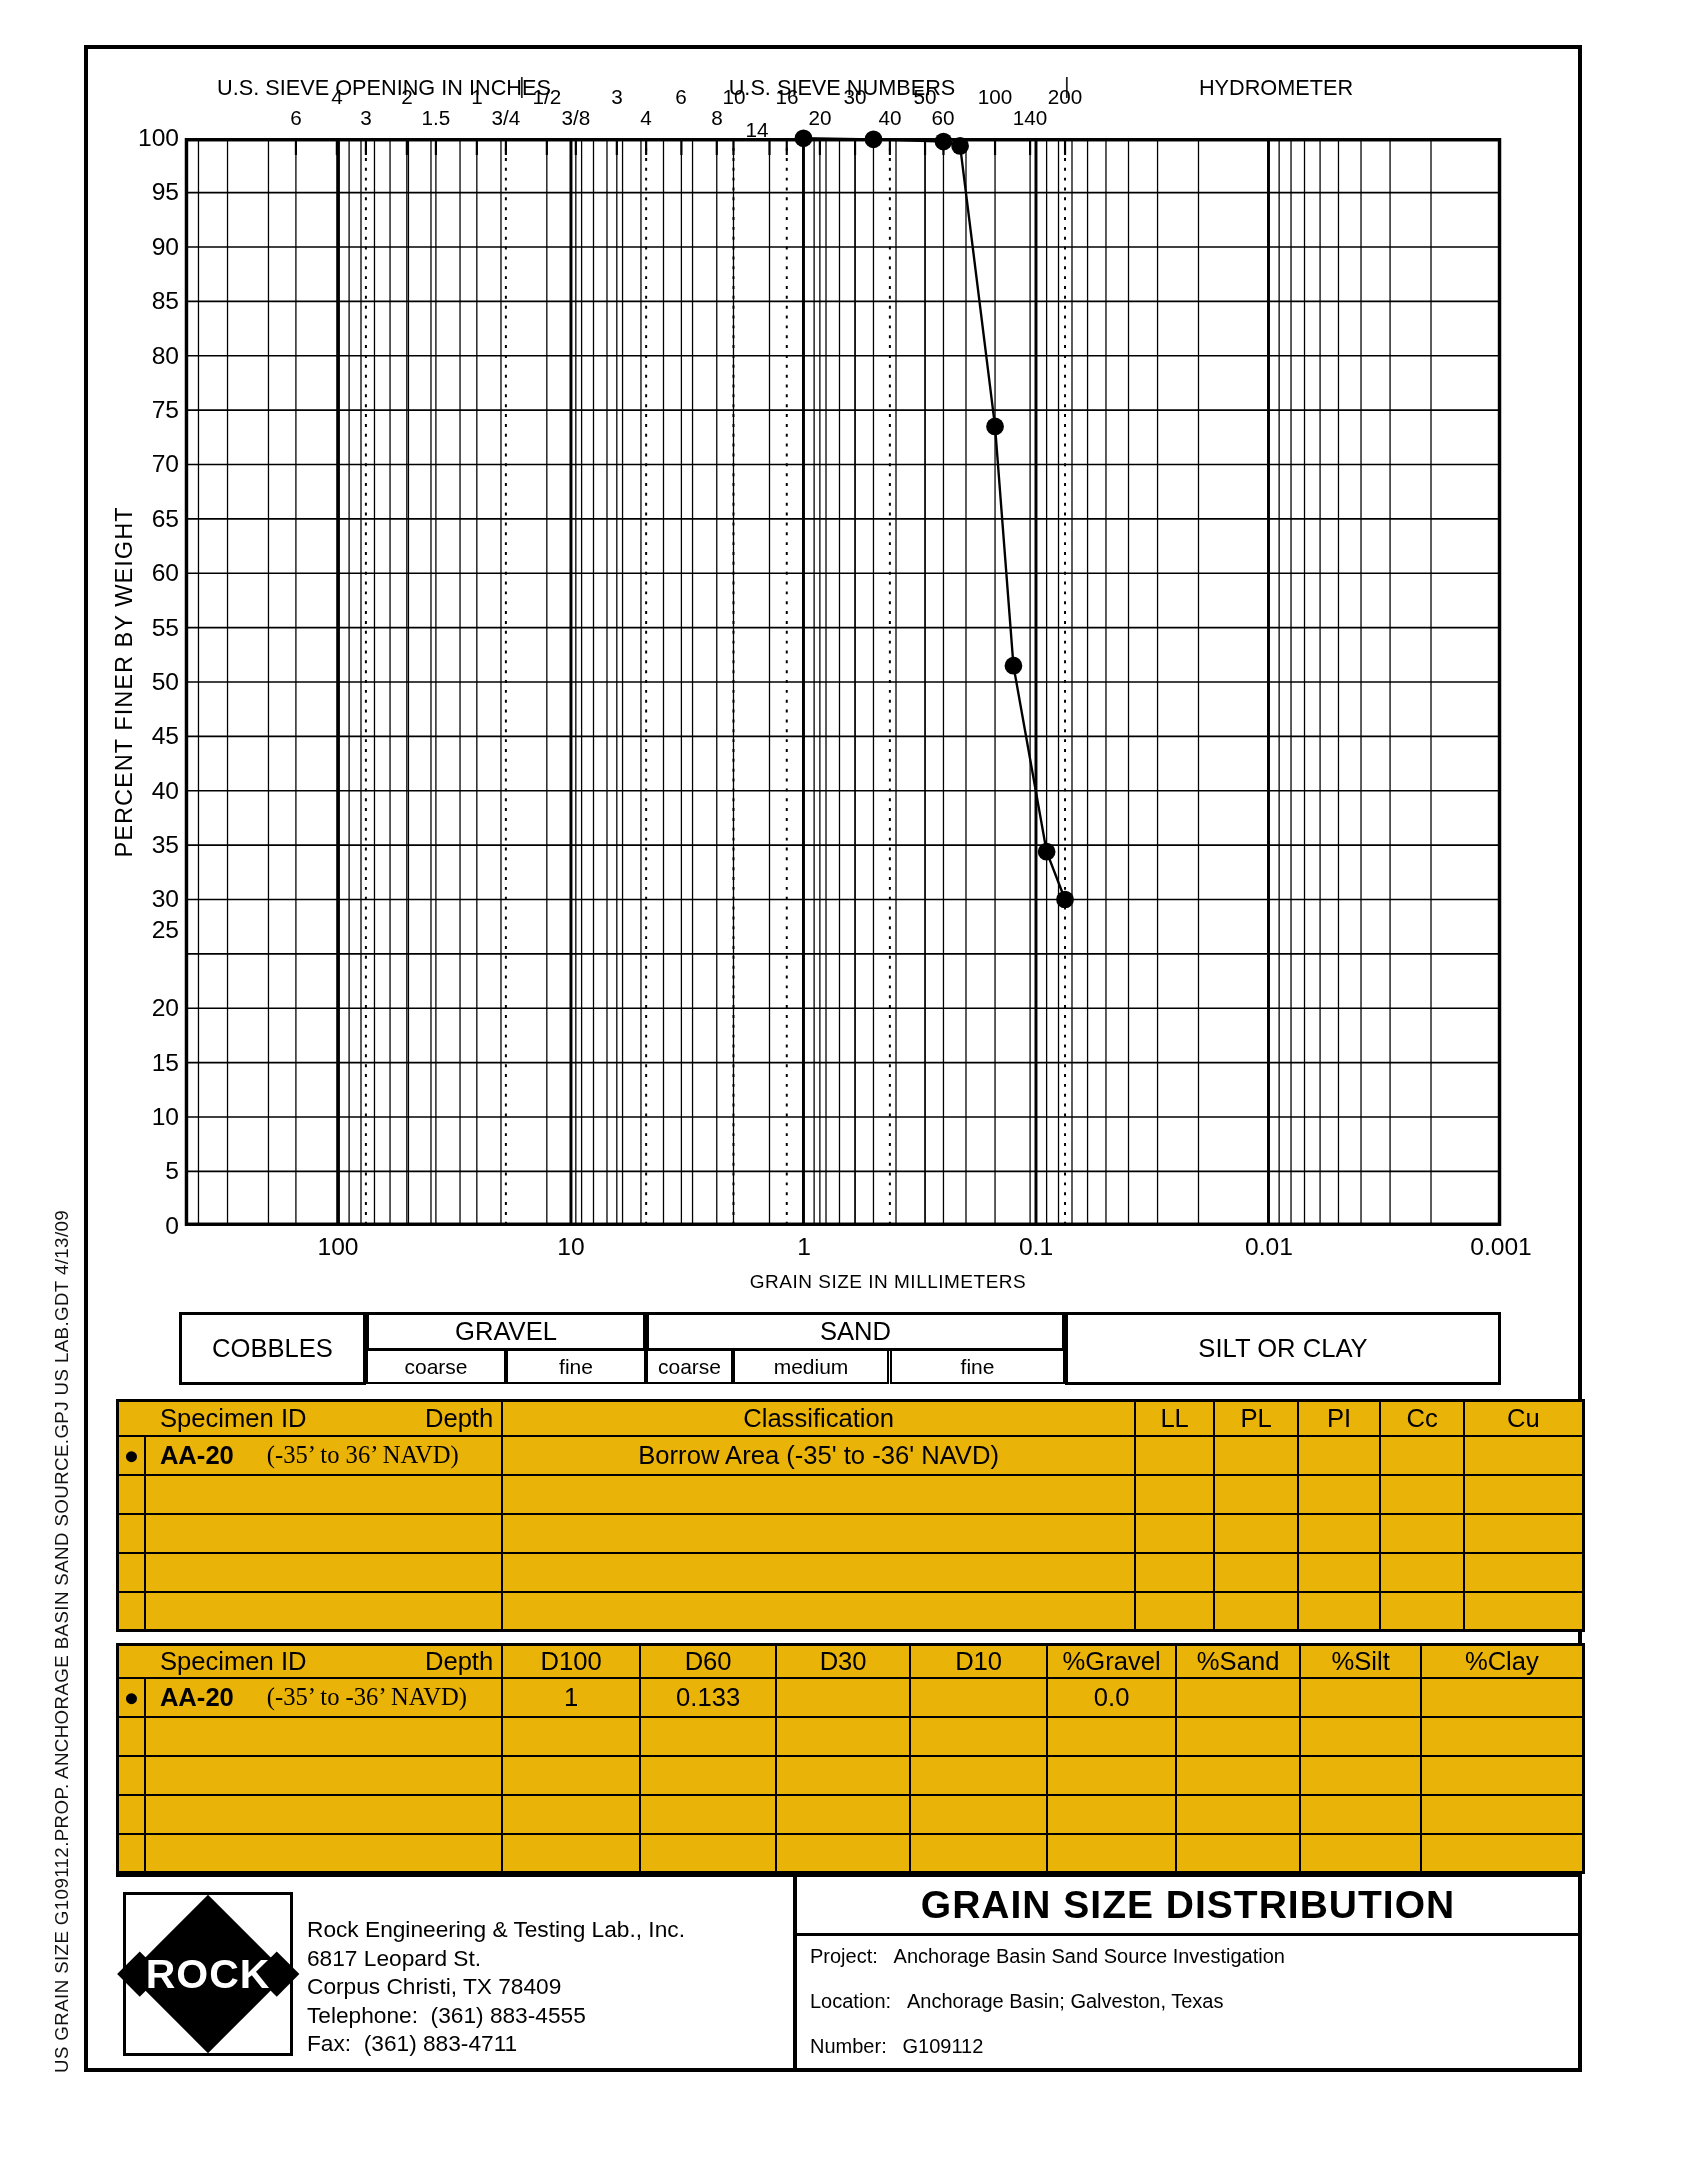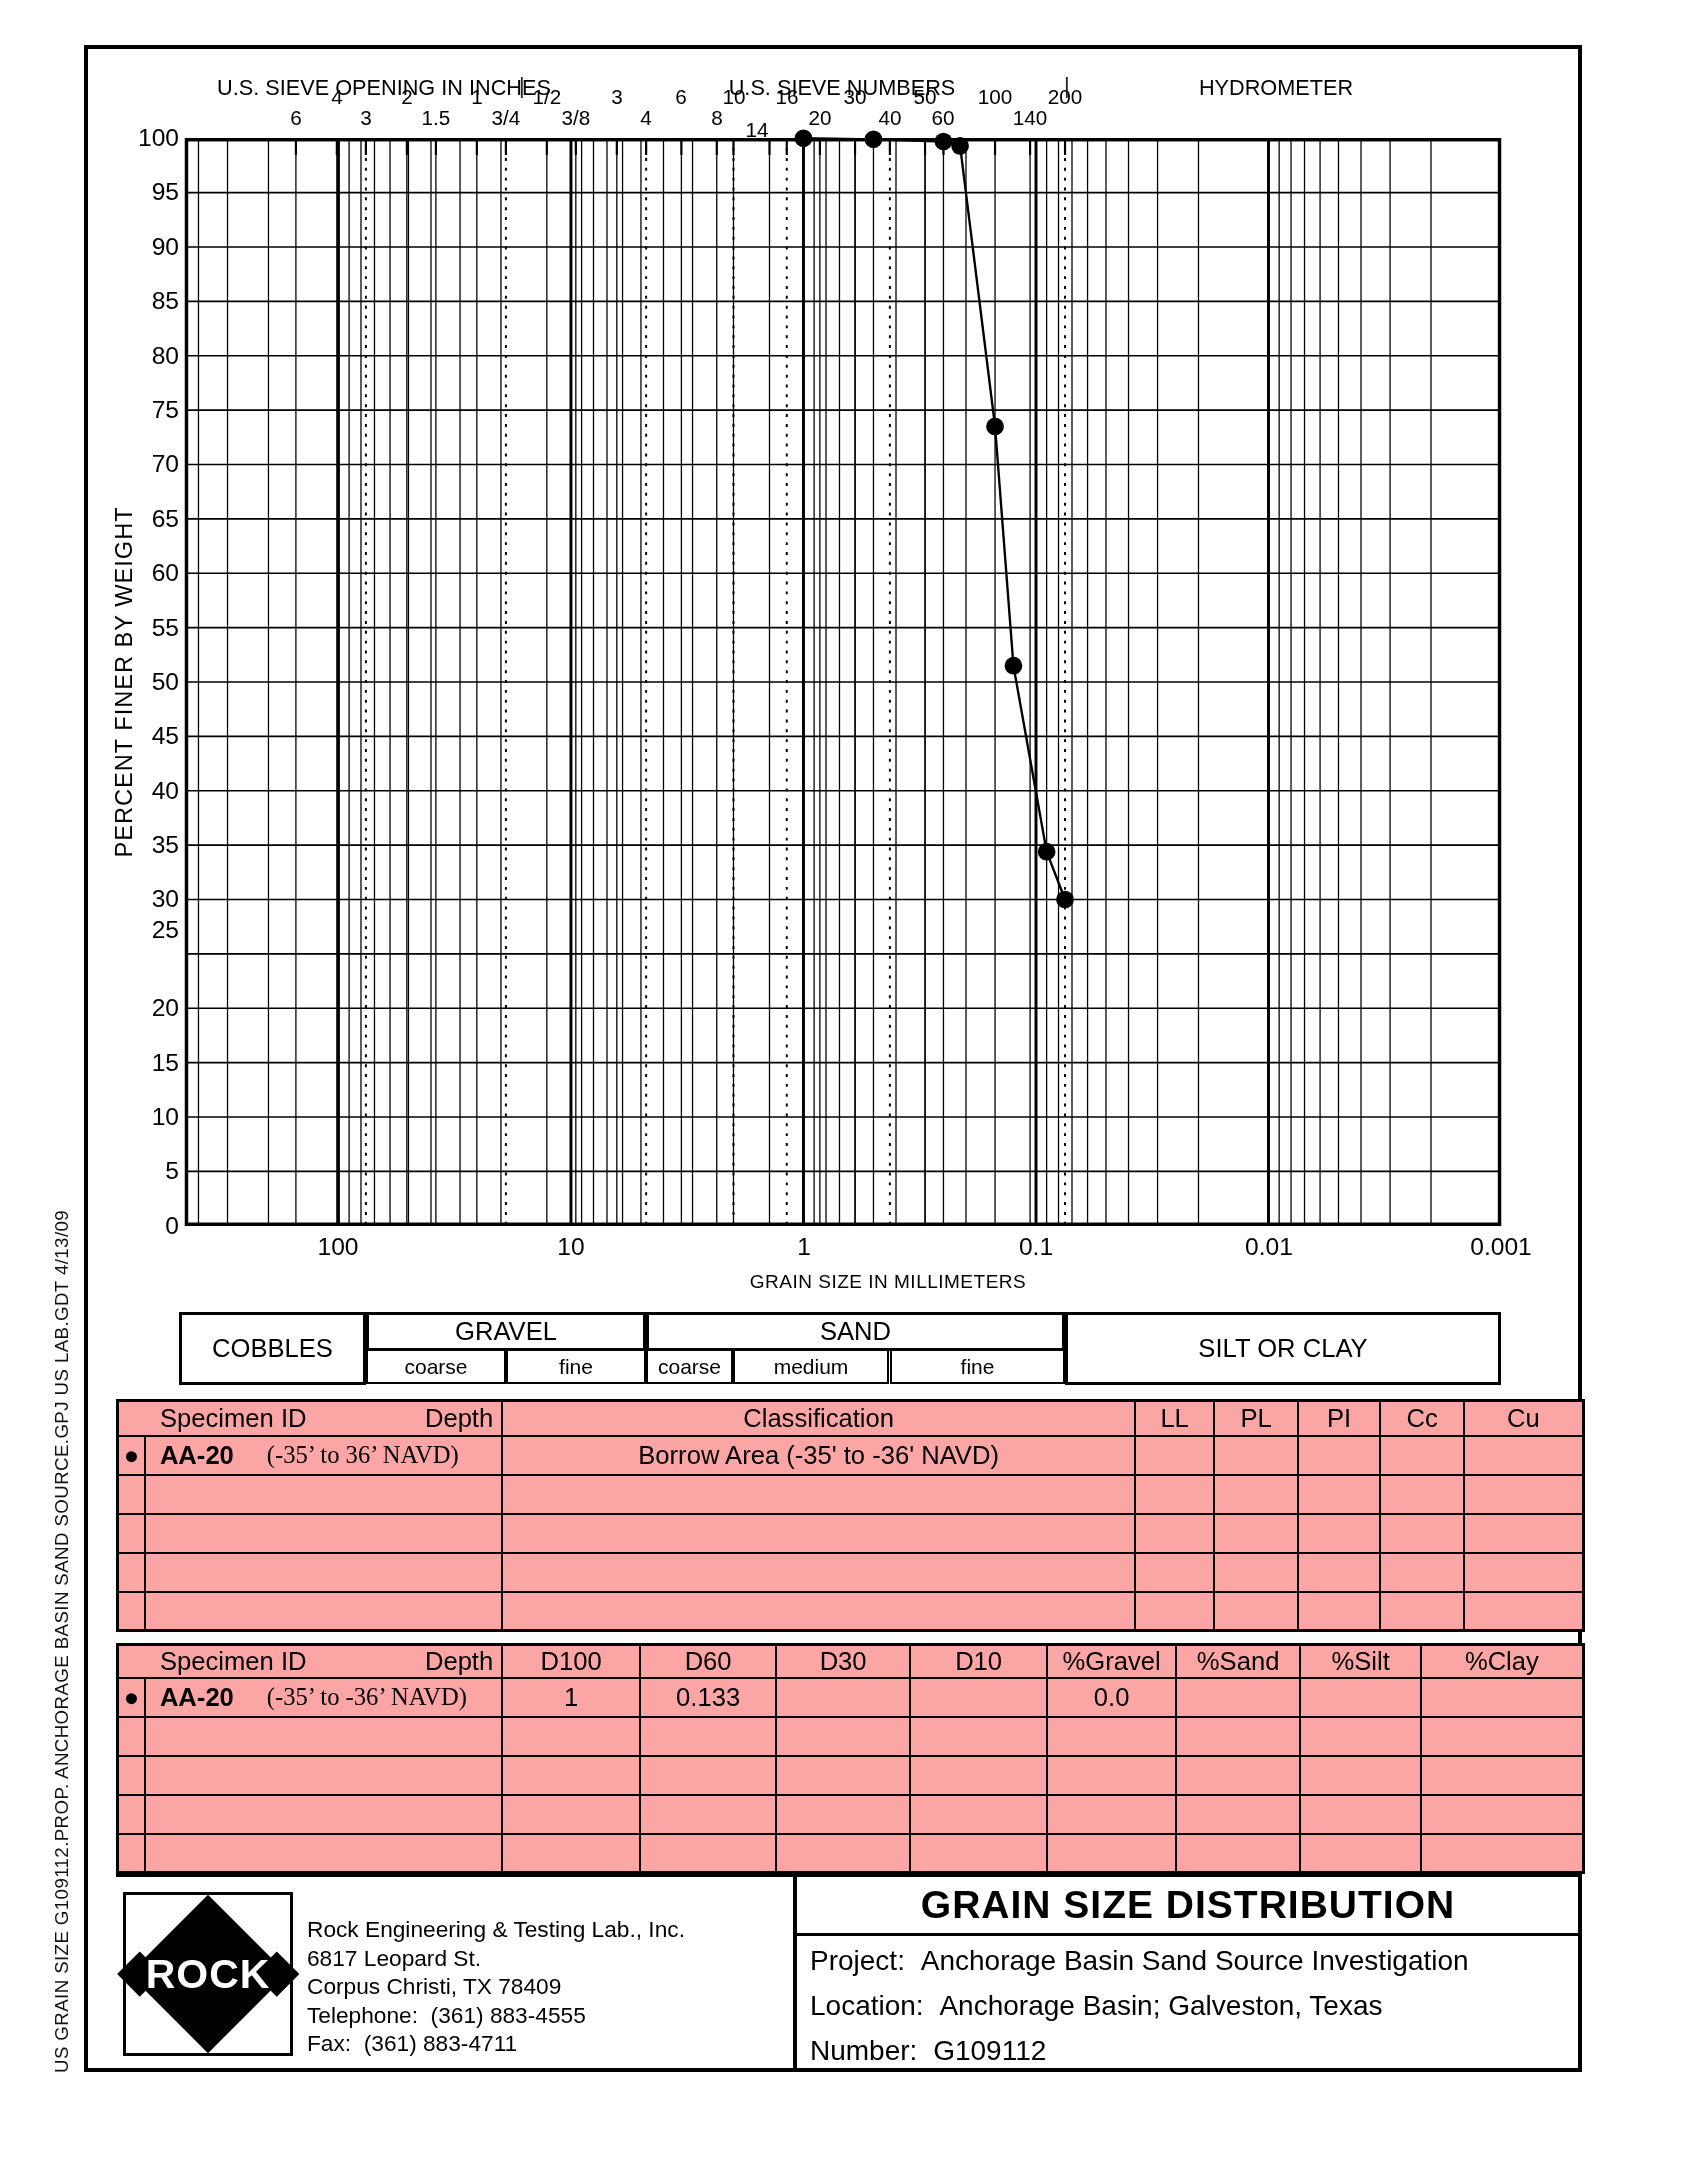--- a/index.html
+++ b/index.html
@@ -23,21 +23,21 @@
   .xtitle{left:843px;top:1271px;transform:translateX(-50%);font-size:19px;letter-spacing:0.5px;margin-left:45px;}
   #plot{left:185px;top:138px;overflow:visible;}
   
   #classbar{left:179px;top:1312px;width:1322px;height:73px;}
   .cb{position:absolute;box-sizing:border-box;border:3px solid #000;display:flex;
       align-items:center;justify-content:center;background:#fff;}
   .cb.sub{border-width:2px;font-size:21px;}
   .cb.grp{font-size:25.6px;}
   .cb.full{font-size:25.6px;}
   
-  table{position:absolute;border-collapse:collapse;table-layout:fixed;background:#fca5a5;}
+  table{position:absolute;border-collapse:collapse;table-layout:fixed;background:#eab308;}
   #t1{left:116px;top:1399px;width:1465px;}
   #t2{left:116px;top:1643px;width:1465px;}
   #t1 td,#t1 th,#t2 td,#t2 th{border:2px solid #000;padding:0;overflow:hidden;
       font-weight:normal;font-size:25.6px;vertical-align:middle;}
   #t1{border:3px solid #000;} #t2{border:3px solid #000;}
   #t1 tr.hr{height:35px;} #t1 tr.dr{height:39px;}
   #t2 tr.hr{height:33px;} #t2 tr.dr{height:39px;}
   .sdh{padding:0 7.9px 0 41px !important;}
   .sdh .in{display:flex;justify-content:space-between;align-items:center;}
   .bul{text-align:center;font-size:19.7px;}
@@ -55,21 +55,21 @@
   .dside{position:absolute;width:31.5px;height:31.5px;background:#000;top:50%;margin-top:-15.8px;
          transform:rotate(45deg);}
   .dleft{left:-2px;} .dright{right:-2px;}
   .logotext{position:absolute;inset:0;display:flex;align-items:center;justify-content:center;
             color:#fff;font-weight:bold;font-size:41px;letter-spacing:1px;}
   .company{left:307px;top:1915px;font-size:22.7px;line-height:28.6px;white-space:pre;}
   .ftitle{left:1188px;top:1883px;transform:translateX(-50%);font-size:39px;font-weight:bold;
           letter-spacing:1px;white-space:nowrap;}
   .frule{left:797px;top:1933px;width:784px;height:3px;background:#000;}
   #ffields{left:810px;top:1945px;width:749px;}
-  #ffields .frow{display:flex;align-items:baseline;height:45px;font-size:28px;}
+  #ffields .frow{display:flex;align-items:baseline;height:45px;font-size:20px;}
   #ffields .fval{margin-left:15.8px;}
 </style>
 </head>
 <body>
 
 <div class="page">
 
   <div class="abs sidebar">US GRAIN SIZE  G109112.PROP. ANCHORAGE BASIN SAND SOURCE.GPJ  US LAB.GDT  4/13/09</div>
 
   <div class="abs sheet"></div>

